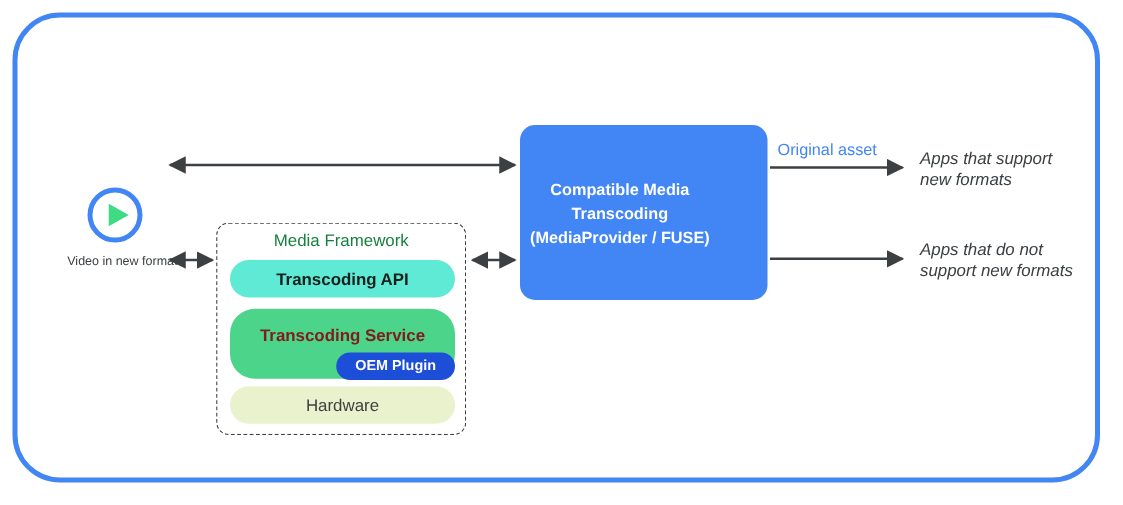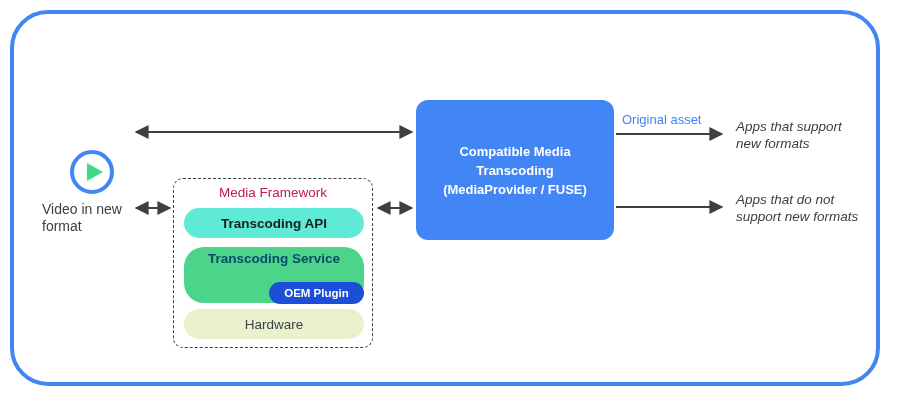--- a/index.html
+++ b/index.html
@@ -56,22 +56,22 @@
     border-left: 16px solid #3ddc84;
     border-top: 9px solid transparent;
     border-bottom: 9px solid transparent;
   }
 
   .video-caption {
     position: absolute;
     left: 42px;
     top: 201px;
     width: 100px;
-    text-align: left;
-    font-size: 14px;
+    text-align: right;
+    font-size: 10px;
     line-height: 17px;
     color: #3c4043;
   }
 
   
   .media-framework {
     position: absolute;
     left: 173px;
     top: 178px;
     width: 200px;
@@ -81,21 +81,21 @@
     box-sizing: border-box;
     background: transparent;
   }
   .mf-title {
     position: absolute;
     left: 0;
     top: 6px;
     width: 100%;
     text-align: center;
     font-size: 13.5px;
-    color: #be185d;
+    color: #15803d;
   }
 
   .pill {
     position: absolute;
     left: 10px;
     width: 180px;
     border-radius: 999px;
     box-sizing: border-box;
     display: flex;
     align-items: center;
@@ -107,26 +107,26 @@
     height: 30px;
     background: #5eead4;
     color: #17201c;
     font-size: 13.5px;
     font-weight: bold;
   }
   .pill-service {
     top: 68px;
     height: 56px;
     background: #4bd48a;
-    color: #0c4a6e;
+    color: #7f1d1d;
     font-size: 13.5px;
     font-weight: bold;
     border-radius: 20px;
     align-items: flex-start;
-    padding-top: 4px;
+    padding-top: 14px;
   }
   .pill-hardware {
     top: 130px;
     height: 30px;
     background: #eaf2cd;
     color: #3c4043;
     font-size: 13.5px;
     font-weight: normal;
   }
   .oem-badge {
@@ -151,21 +151,20 @@
     position: absolute;
     left: 416px;
     top: 100px;
     width: 198px;
     height: 140px;
     background: #4285f4;
     border-radius: 12px;
     box-sizing: border-box;
     display: flex;
     align-items: center;
-    justify-content: center;
   }
   .cmt-text {
     color: #ffffff;
     font-size: 13px;
     font-weight: bold;
     line-height: 19px;
     text-align: center;
     padding: 0 8px;
     white-space: pre-line;
   }

